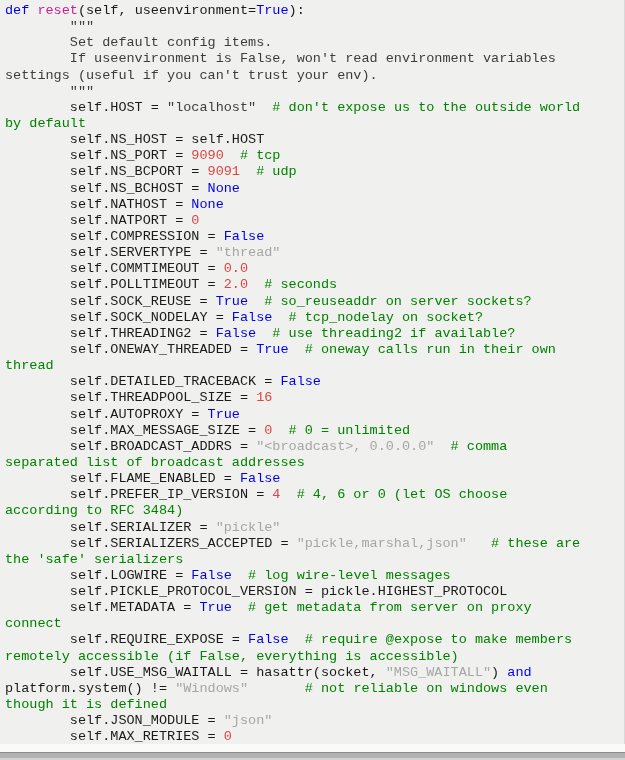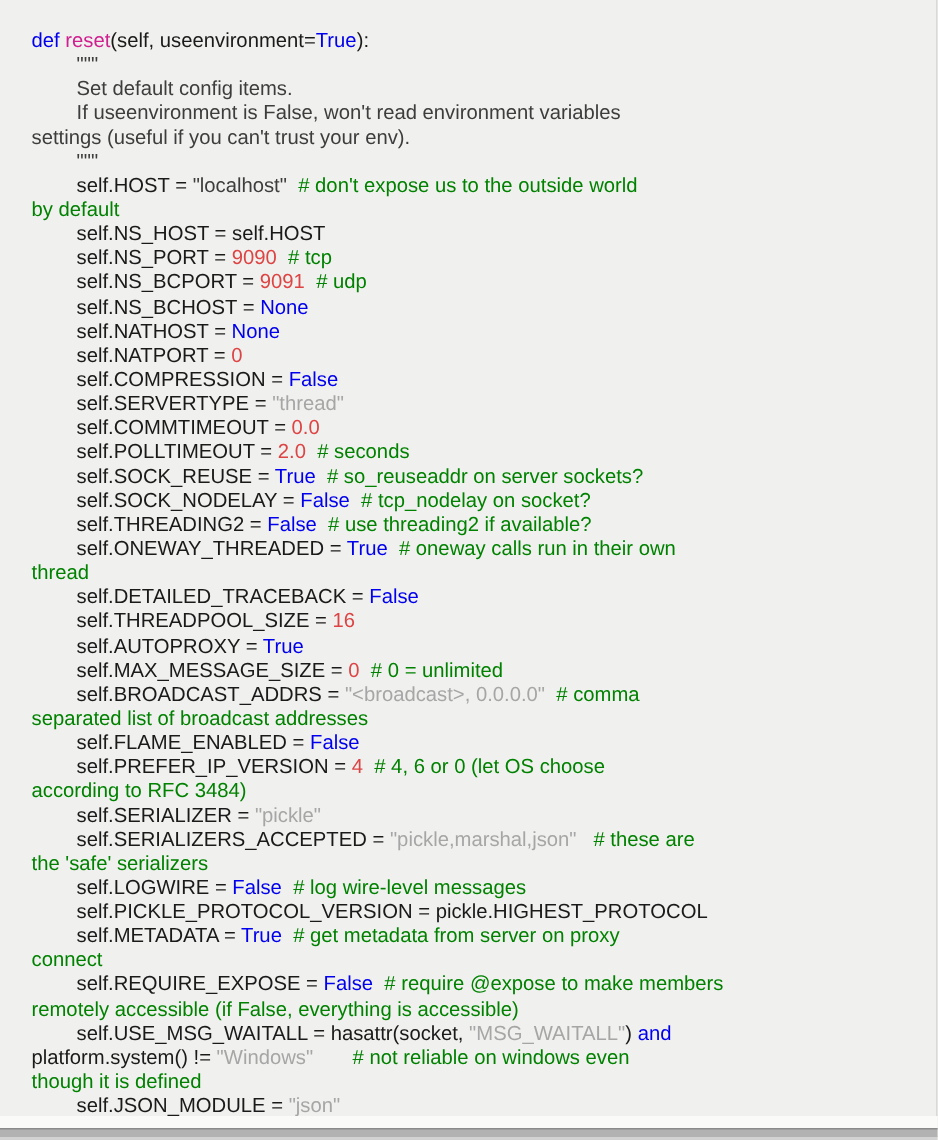--- a/index.html
+++ b/index.html
@@ -12,23 +12,23 @@
   }
   .code-pane {
     position: absolute;
     left: 0; top: 0;
     width: 624px; height: 744px;
     border-right: 1px solid #d9d9d9;
     background: #f0f0ee;
     overflow: hidden;
   }
   .code-block {
-    margin: 16px;
+    margin: 0;
     padding: 3px 4px 0 5px;
-    font-family: Liberation Sans, sans-serif;
+    font-family: Liberation Mono, monospace;
     font-size: 13.5px;
     line-height: 16.15px;
     color: #1a1a1a;
   }
   .code-block div { white-space: pre; height: 16.15px; }
   .gap-strip {
     position: absolute;
     left: 0; bottom: 7px;
     width: 625px; height: 9px;
     background: #fafaf8;

